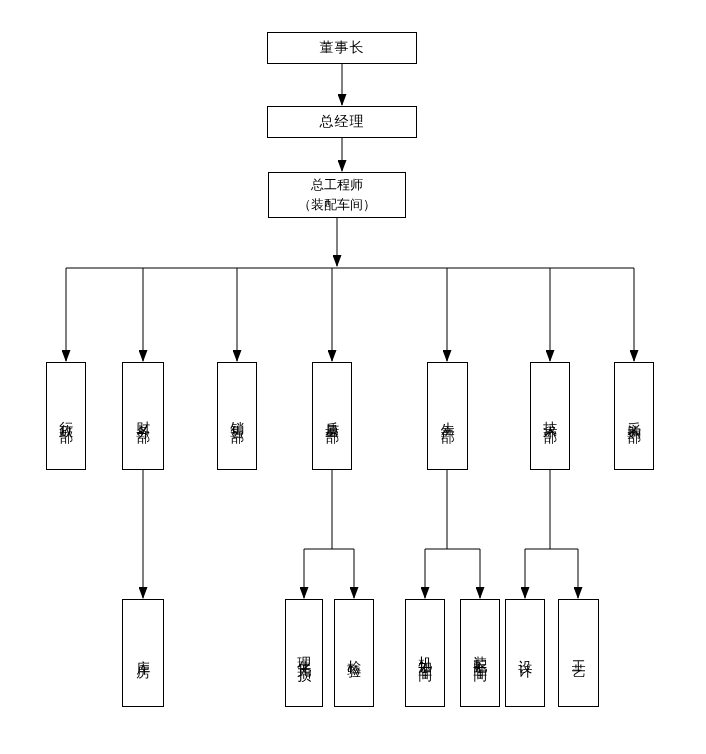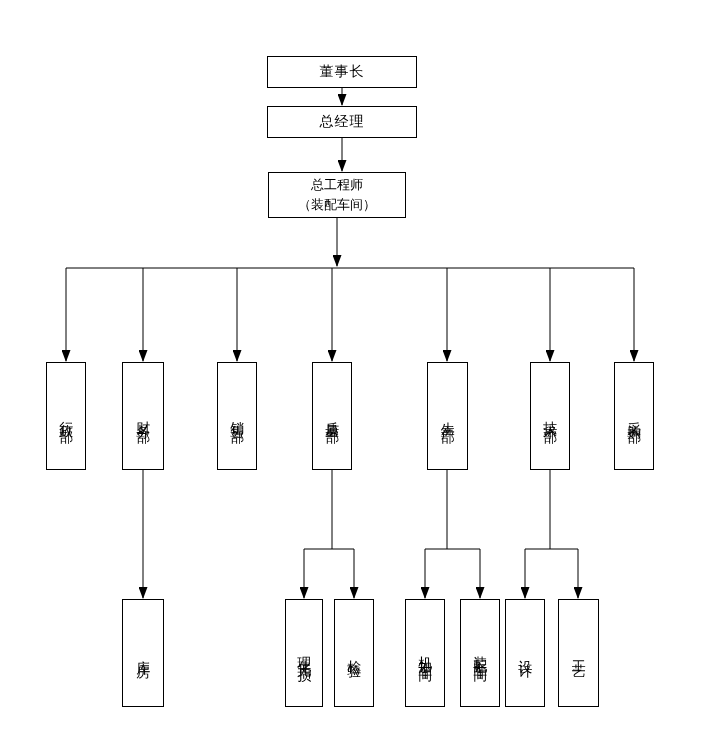--- a/index.html
+++ b/index.html
@@ -43,21 +43,21 @@
     letter-spacing: 4px;
     font-size: 14px;
   }
   .two-line {
     flex-direction: column;
     font-size: 13px;
     line-height: 1.55;
     letter-spacing: 0;
   }
   
-  #chairman      { left: 267px; top: 32px;  width: 150px; height: 32px; margin-top: 24px; }
+  #chairman      { left: 267px; top: 32px;  width: 150px; height: 32px; }
   #gm            { left: 267px; top: 106px; width: 150px; height: 32px; }
   #chief         { left: 268px; top: 172px; width: 138px; height: 46px; }
 
   #dept-admin        { left: 46px;  top: 362px; width: 40px; height: 108px; }
   #dept-finance      { left: 122px; top: 362px; width: 42px; height: 108px; }
   #dept-sales        { left: 217px; top: 362px; width: 40px; height: 108px; }
   #dept-quality      { left: 312px; top: 362px; width: 40px; height: 108px; }
   #dept-production   { left: 427px; top: 362px; width: 41px; height: 108px; }
   #dept-technology   { left: 530px; top: 362px; width: 40px; height: 108px; }
   #dept-procurement  { left: 614px; top: 362px; width: 40px; height: 108px; }

